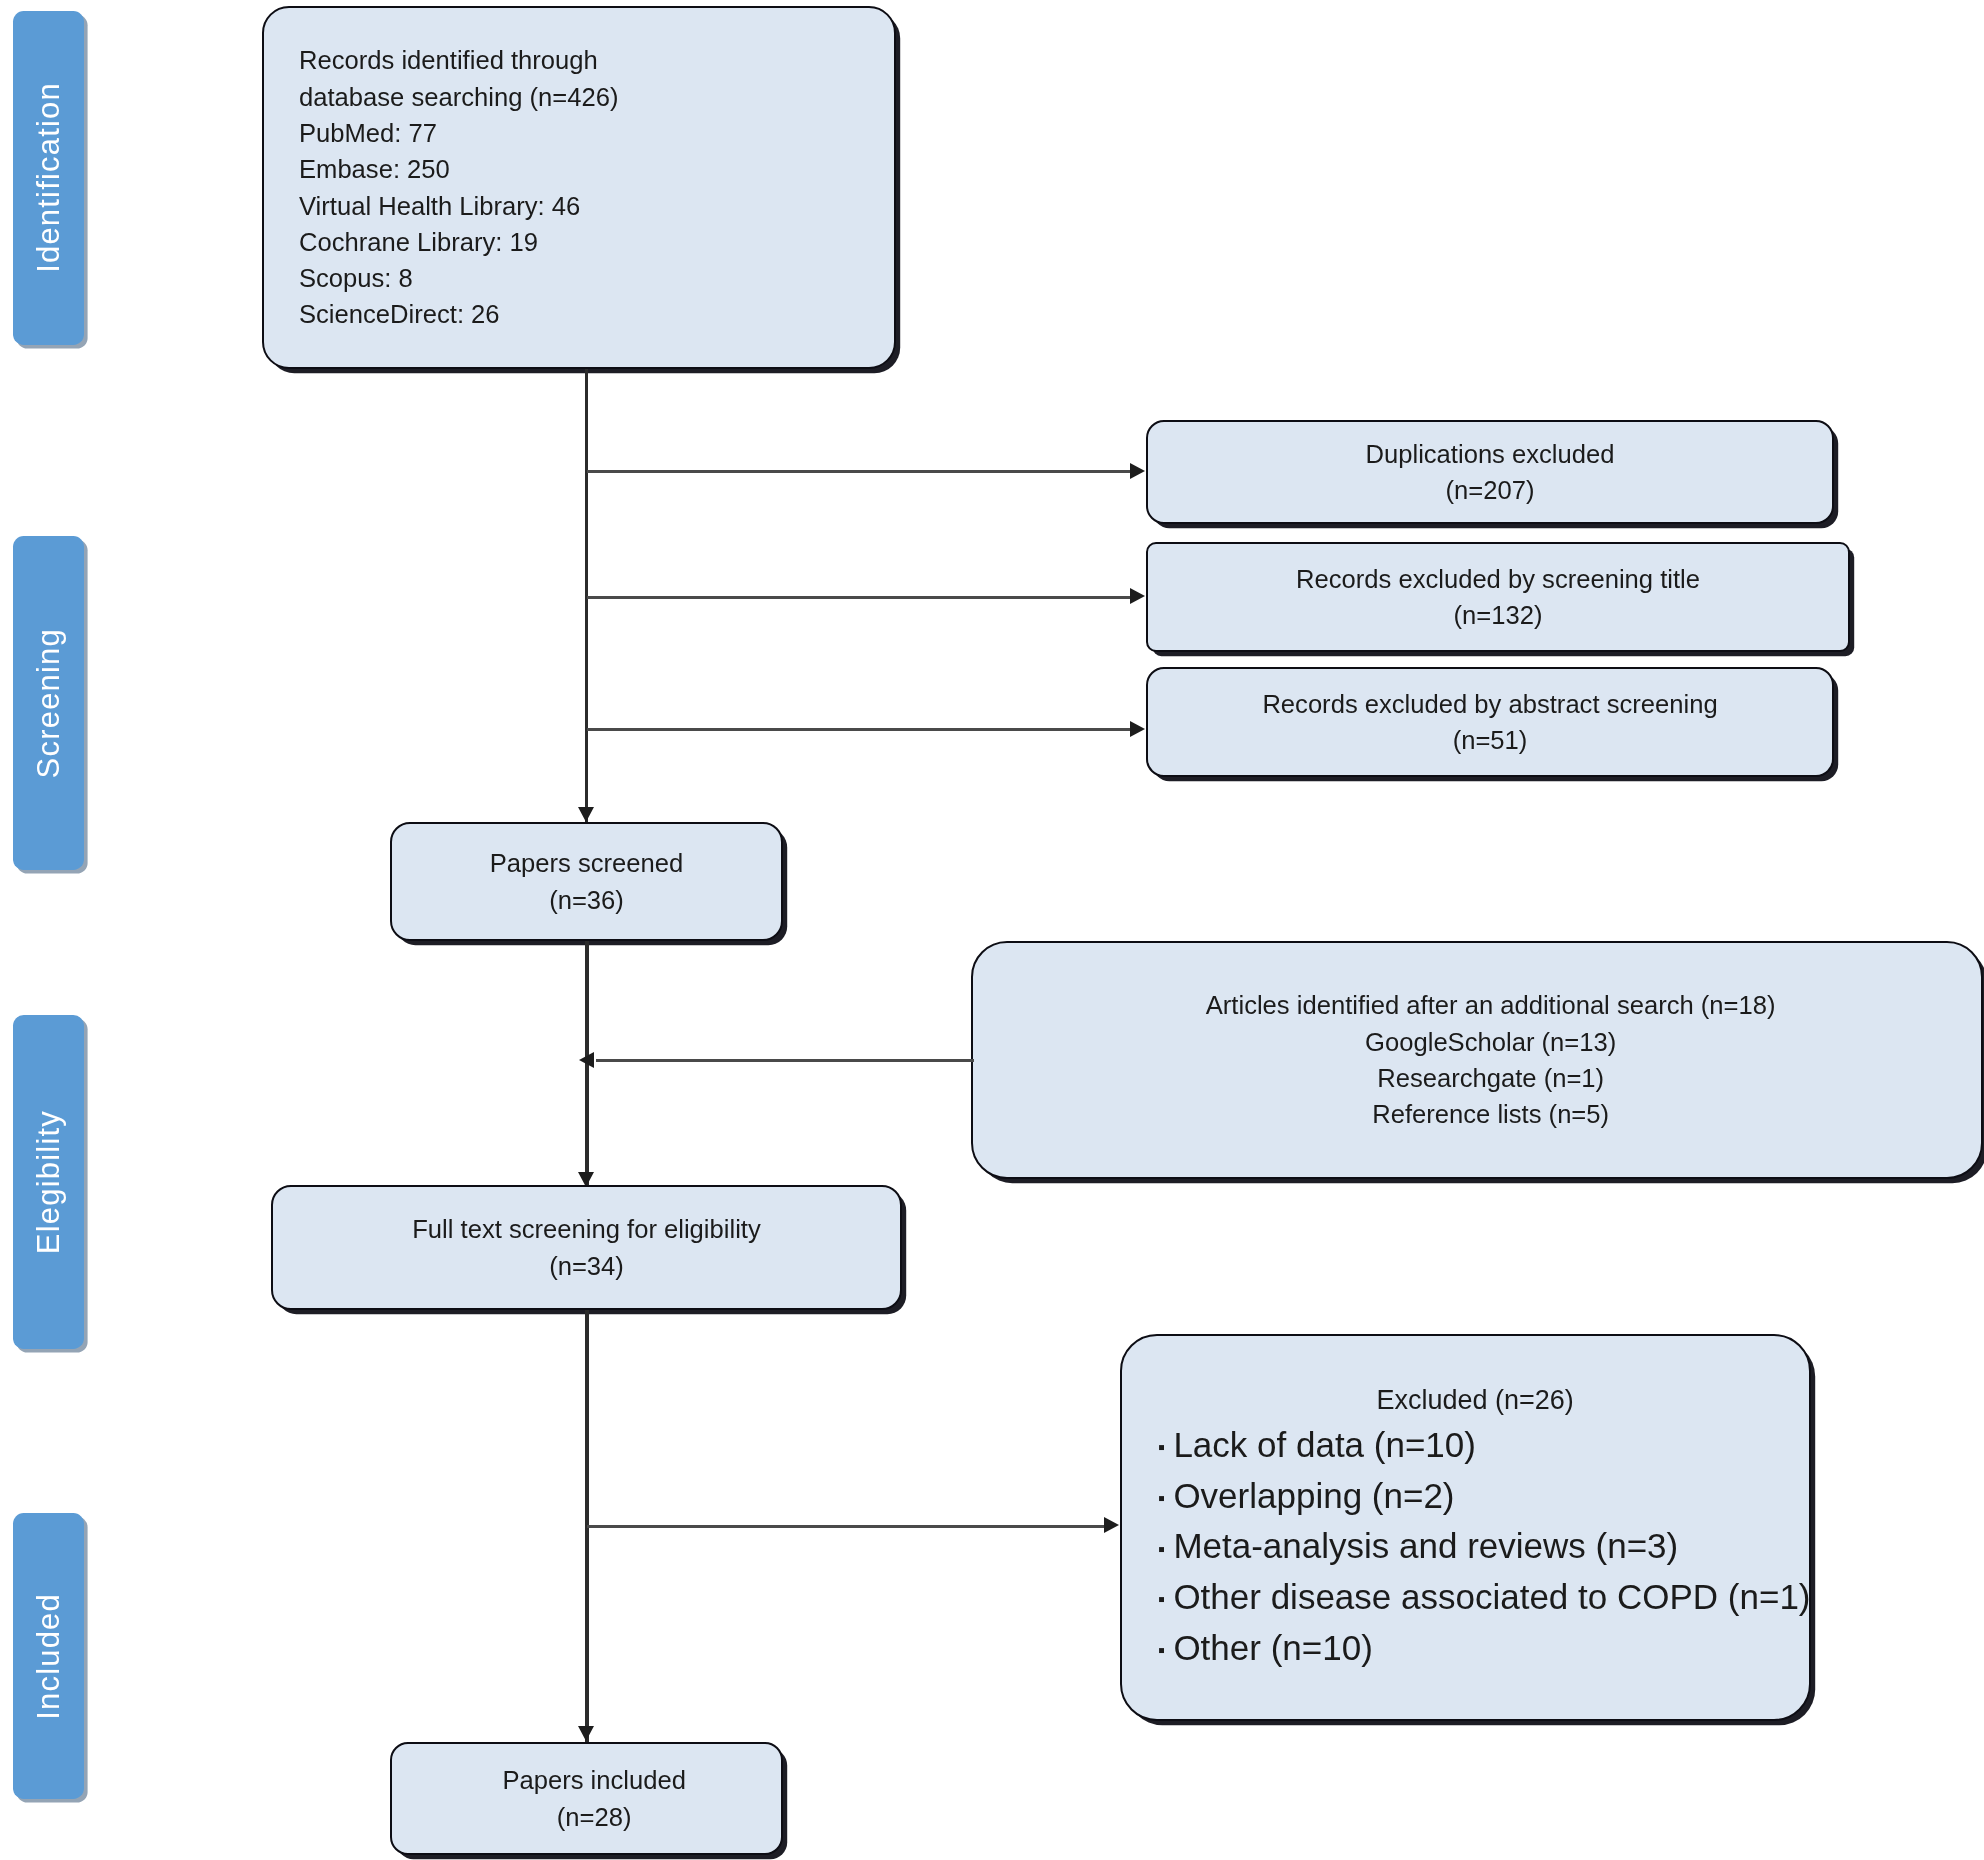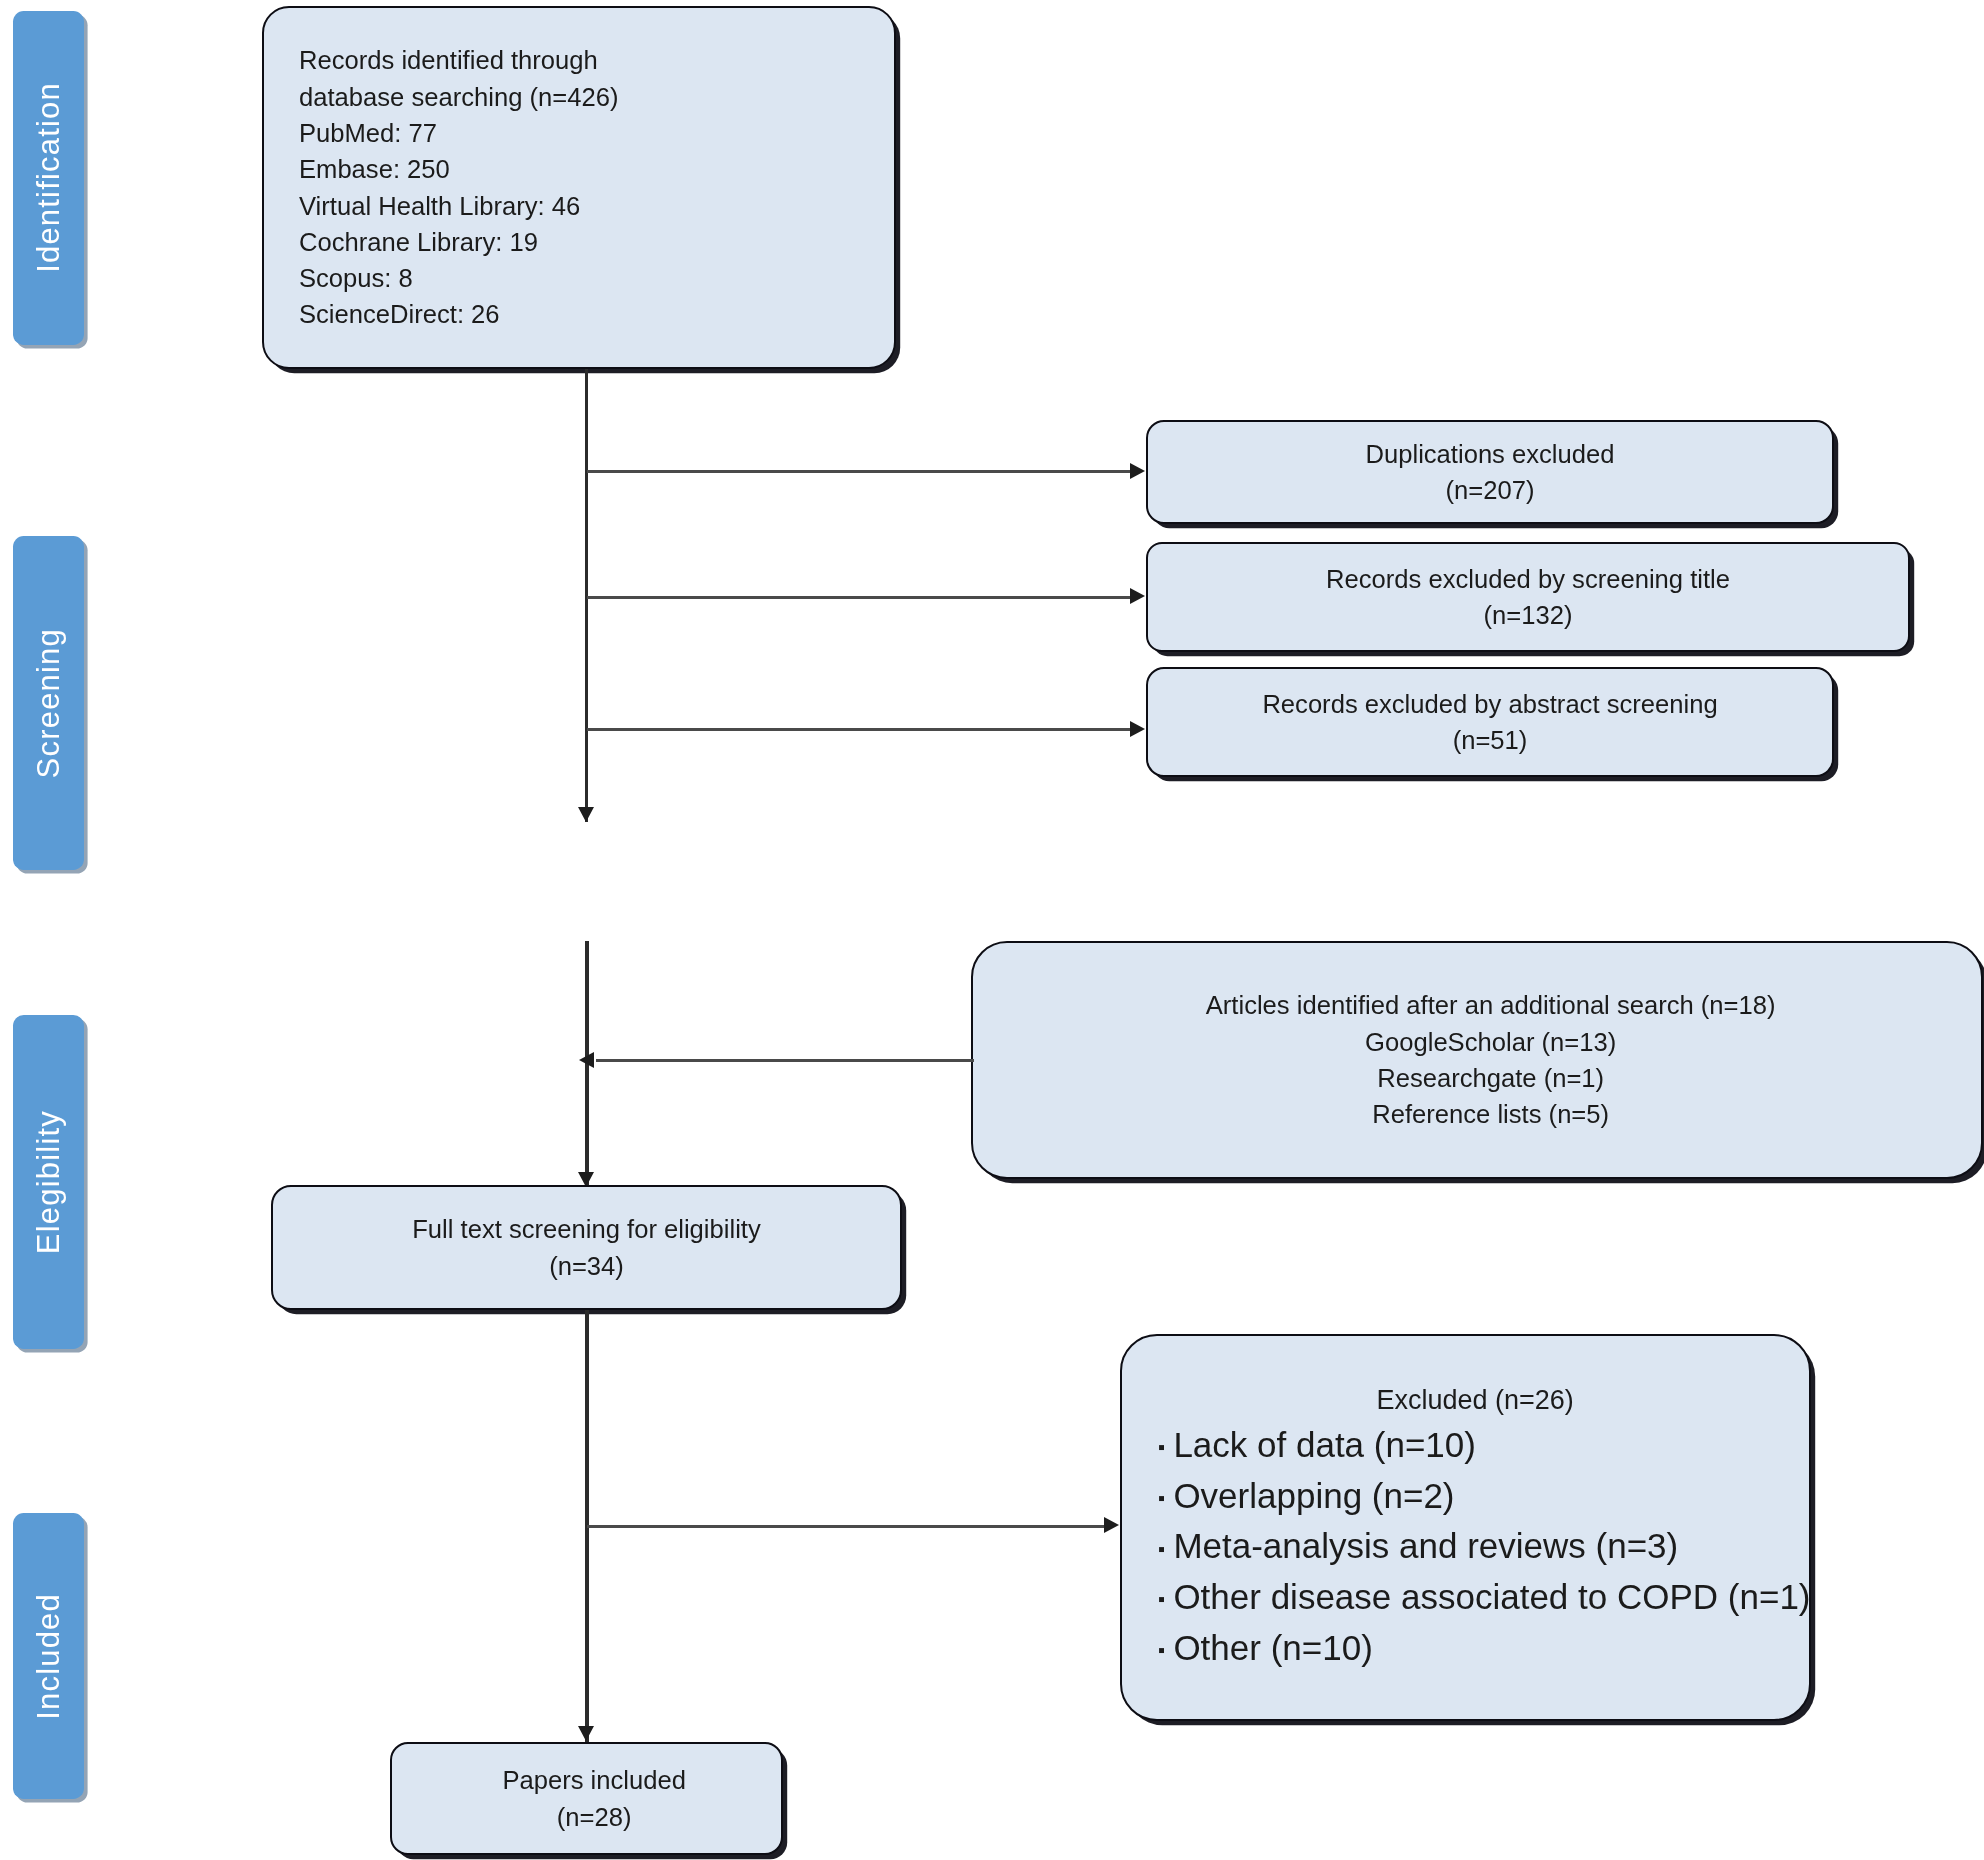--- a/index.html
+++ b/index.html
@@ -156,34 +156,38 @@
   <div class="vline" style="left:585px; top:369px; height:453px;"></div>
   <div class="arrow-down" style="left:578px; top:807px;"></div>
 
   <div class="box" style="left:1146px; top:420px; width:688px; height:104px; border-radius:18px;">
     <div class="line">Duplications excluded</div>
     <div class="line">(n=207)</div>
   </div>
   <div class="hline" style="left:587px; top:470px; width:545px;"></div>
   <div class="arrow-right" style="left:1130px; top:463px;"></div>
 
-  <div class="box" style="left:1146px; top:542px; width:764px; height:110px; border-radius:16px;">
+  <div class="box" style="left:1146px; top:542px; width:704px; height:110px; border-radius:10px;">
     <div class="line">Records excluded by screening title</div>
     <div class="line">(n=132)</div>
   </div>
   <div class="hline" style="left:587px; top:596px; width:545px;"></div>
   <div class="arrow-right" style="left:1130px; top:588px;"></div>
 
   <div class="box" style="left:1146px; top:667px; width:688px; height:110px; border-radius:18px;">
     <div class="line">Records excluded by abstract screening</div>
     <div class="line">(n=51)</div>
   </div>
   <div class="hline" style="left:587px; top:728px; width:545px;"></div>
   <div class="arrow-right" style="left:1130px; top:721px;"></div>
 
+  <div class="box" style="left:390px; top:822px; width:393px; height:119px; border-radius:20px;">
+    <div class="line">Papers screened</div>
+    <div class="line">(n=36)</div>
+  </div>
 
   <div class="vline" style="left:585px; top:941px; width:3.6px; height:247px;"></div>
   <div class="arrow-down" style="left:578px; top:1172px;"></div>
 
   <div class="box" style="left:971px; top:941px; width:1012px; height:238px; border-radius:36px;padding-left:44px;">
     <div class="line">Articles identified after an additional search (n=18)</div>
     <div class="line">GoogleScholar (n=13)</div>
     <div class="line">Researchgate (n=1)</div>
     <div class="line">Reference lists (n=5)</div>
   </div>

